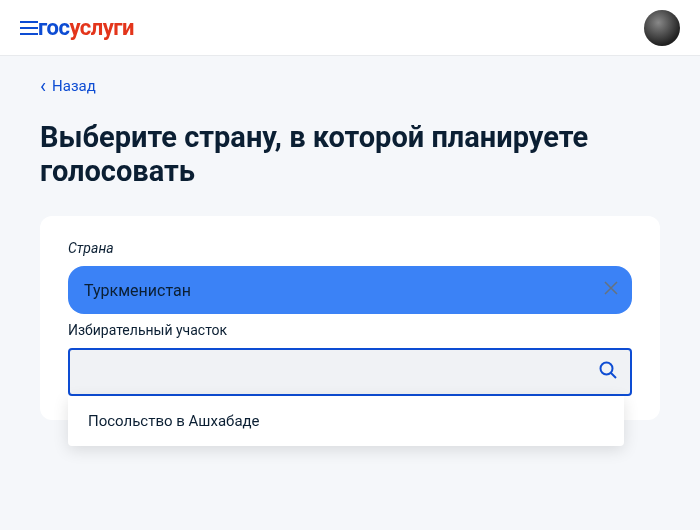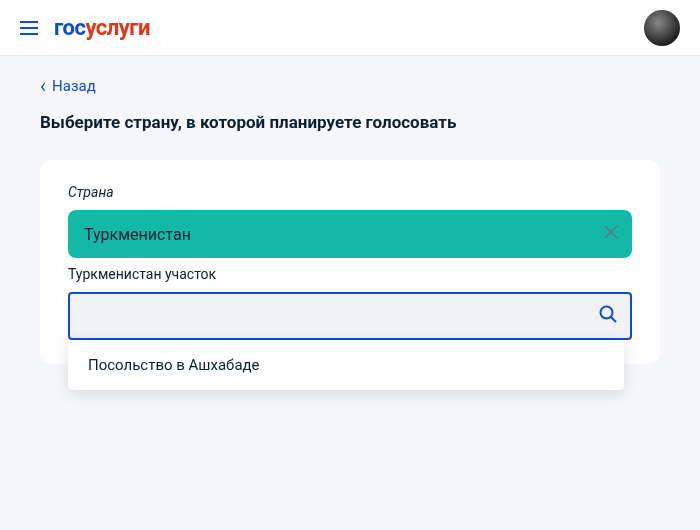--- a/index.html
+++ b/index.html
@@ -19,21 +19,20 @@
       height: 56px;
       display: flex;
       align-items: center;
       justify-content: space-between;
       padding: 0 20px;
       border-bottom: 1px solid #e8eaed;
     }
     .header-left {
       display: flex;
       align-items: center;
-      gap: 16px;
       text-align: right;
     }
     .menu-icon {
       cursor: pointer;
     }
     .menu-icon span {
       display: block;
       width: 18px;
       height: 2px;
       background: #0d4cd3;
@@ -56,30 +55,30 @@
     .content {
       padding: 20px 40px;
     }
     .back-link {
       color: #0d4cd3;
       font-size: 15px;
       cursor: pointer;
       display: inline-flex;
       align-items: center;
       gap: 6px;
-      margin-bottom: 16px;
+      margin-bottom: 24px;
       justify-content: center;
     }
     .back-link::before {
       content: '‹';
       font-size: 20px;
       line-height: 1;
     }
     .page-title {
-      font-size: 17px;
+      font-size: 29px;
       font-weight: 700;
       color: #0b1f33;
       margin-bottom: 28px;
     }
     .card {
       background: #fff;
       border-radius: 12px;
       padding: 24px 28px;
       position: relative;
     }
@@ -89,23 +88,23 @@
       margin-bottom: 10px;
       font-style: italic;
     }
     .field-input-wrap {
       position: relative;
       margin-bottom: 8px;
     }
     .field-input {
       width: 100%;
       height: 48px;
-      background: #14b8a6;
+      background: #3b82f6;
       border: none;
-      border-radius: 8px;
+      border-radius: 16px;
       padding: 0 46px 0 16px;
       font-size: 16px;
       color: #0b1f33;
     }
     .clear-btn {
       position: absolute;
       right: 12px;
       top: 50%;
       transform: translateY(-50%);
       cursor: pointer;
@@ -193,21 +192,21 @@
     <div class="field-label">Страна</div>
     <div class="field-input-wrap">
       <input type="text" class="field-input" value="Туркменистан" style="">
       <span class="clear-btn">
         <svg width="18" height="18" viewBox="0 0 18 18" fill="none">
             <path d="M3 3L15 15M15 3L3 15" stroke="currentColor" stroke-width="1.5"></path>
           </svg>
       </span>
     </div>
 
-    <div class="field-label2">Туркменистан участок</div>
+    <div class="field-label2">Избирательный участок</div>
     <div class="search-wrap">
       <input type="text" class="search-input" value="" style="">
       <span class="search-icon">
         <svg width="20" height="20" viewBox="0 0 20 20" fill="none">
             <circle cx="8.5" cy="8.5" r="6" stroke="currentColor" stroke-width="2"></circle>
             <path d="M13 13L18 18" stroke="currentColor" stroke-width="2"></path>
           </svg>
       </span>
       <div class="dropdown">
         <div class="dropdown-item">Посольство в Ашхабаде</div>

